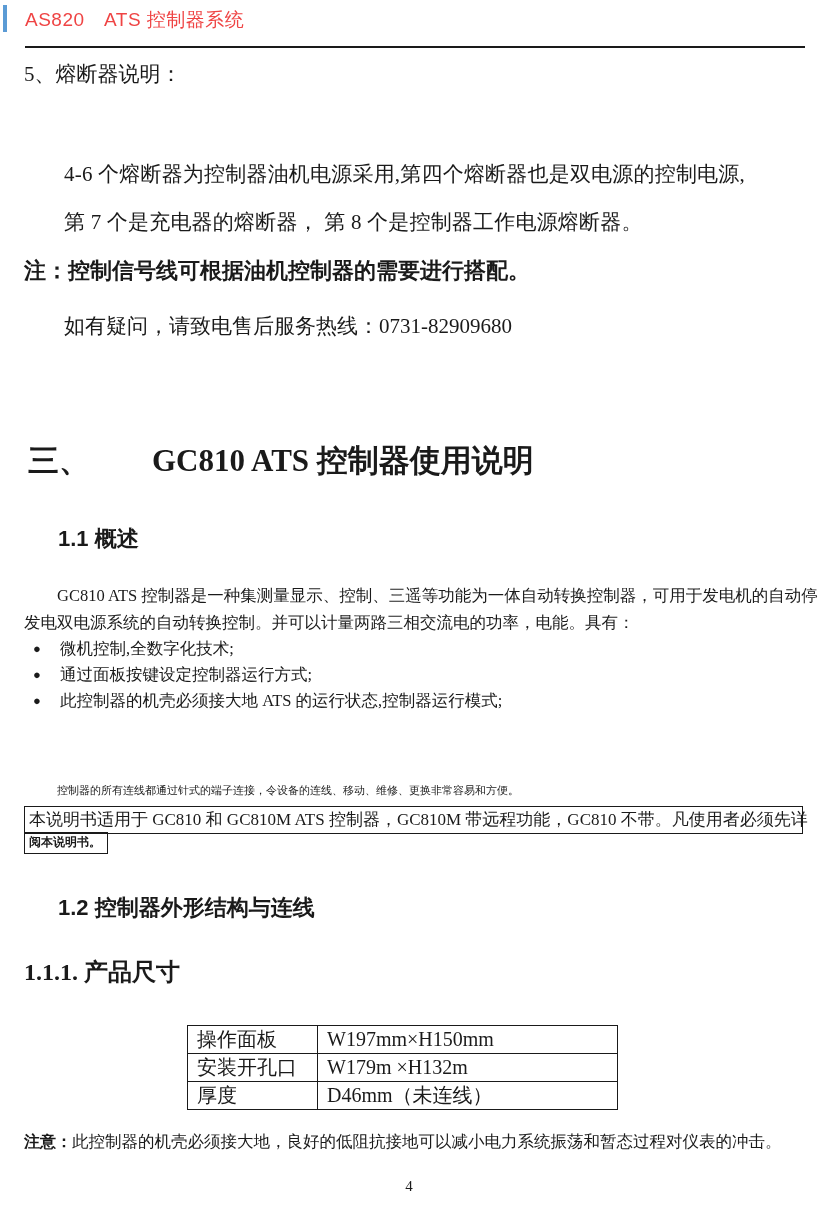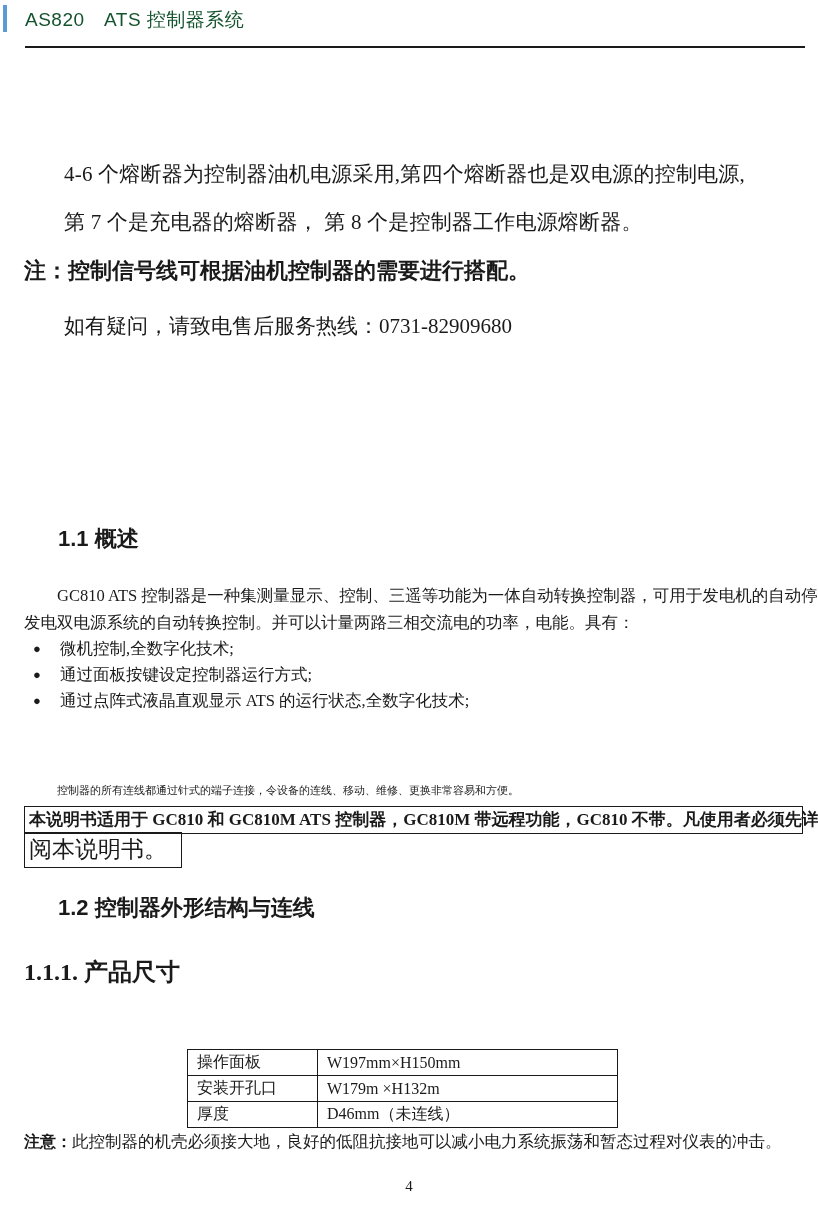--- a/index.html
+++ b/index.html
@@ -50,46 +50,45 @@
   .ov-line1 { left: 57px; top: 585px; font-size: 16.5px; white-space: nowrap; }
   .ov-line2 { left: 24px; top: 612px; font-size: 16.5px; white-space: nowrap; }
 
   .bullet-row { position: absolute; left: 33px; font-size: 16.5px; white-space: nowrap; }
   .bullet-row .marker { display: inline-block; width: 27px; font-size: 13px; vertical-align: 1px; }
   .ov-closing { left: 57px; top: 783px; font-size: 11px; white-space: nowrap; }
 
   
   .boxed1 {
     left: 24px; top: 806px; width: 779px;
-    font-size: 17px; font-weight: bold;
+    font-size: 17px; font-weight: normal;
     border: 1px solid #1a1a1a;
     padding: 1px 4px 2px 4px;
     white-space: nowrap;
   }
   .boxed2 {
     left: 24px; top: 832px;
-    font-size: 23px; font-weight: normal;
+    font-size: 12px; font-weight: bold;
     border: 1px solid #1a1a1a;
-    padding: 1px 14px 2px 4px;
+    padding: 1px 6px 2px 4px;
     display: inline-block;
   }
 
   
   .h-structure { left: 58px; top: 893px; }
 
   
   .h-dims { left: 24px; top: 956px; font-size: 24px; font-weight: bold; }
 
   
   .dims-table {
     position: absolute; left: 187px; top: 1025px;
     border-collapse: collapse;
-    font-size: 16px;
+    font-size: 20px;
     font-family: "Liberation Serif", "DejaVu Serif", serif;
-    margin-top: 24px;
   }
   .dims-table td {
     border: 1px solid #1a1a1a;
     height: 26px;
     padding: 0 6px 0 9px;
     vertical-align: middle;
     white-space: nowrap;
   }
   .dims-table td.c1 { width: 130px; }
   .dims-table td.c2 { width: 300px; }
@@ -99,41 +98,45 @@
   .footer-note b { font-family: "Liberation Sans", "DejaVu Sans", sans-serif; font-size: 16px; }
 
   .page-num { left: 0; top: 1178px; width: 100%; text-align: center; font-size: 15px; }
 </style>
 </head>
 <body>
 
 <div class="page">
 
   <div class="header-bar" style="background: rgb(91, 155, 213);"></div>
-  <div class="header-title" style="color: #14532d;">AS820　ATS 控制器系统</div>
+  <div class="header-title" style="color: #ef4444;">AS820　ATS 控制器系统</div>
   <div class="header-rule"></div>
 
+  <div class="abs sec5-heading">5、熔断器说明：</div>
   <div class="abs sec5-line" style="top:160px">4-6 个熔断器为控制器油机电源采用,第四个熔断器也是双电源的控制电源,</div>
   <div class="abs sec5-line" style="top:208px">第 7 个是充电器的熔断器， 第 8 个是控制器工作电源熔断器。</div>
   <div class="abs sec5-note">注：控制信号线可根据油机控制器的需要进行搭配。</div>
   <div class="abs sec5-hotline">如有疑问，请致电售后服务热线：0731-82909680</div>
 
+  <div class="abs chapter">
+    <span class="num">三、</span><span class="ttl">GC810 ATS 控制器使用说明</span>
+  </div>
 
   <div class="abs h2 h-overview">1.1 概述</div>
   <div class="abs ov-line1">GC810 ATS 控制器是一种集测量显示、控制、三遥等功能为一体自动转换控制器，可用于发电机的自动停控制和市电与</div>
   <div class="abs ov-line2">发电双电源系统的自动转换控制。并可以计量两路三相交流电的功率，电能。具有：</div>
 
   <div class="bullet-row" style="top:638px">
     <span class="marker">●</span><span>微机控制,全数字化技术;</span>
   </div>
   <div class="bullet-row" style="top:664px">
     <span class="marker">●</span><span>通过面板按键设定控制器运行方式;</span>
   </div>
   <div class="bullet-row" style="top:690px">
-    <span class="marker">●</span><span>通过点阵式液晶直观显示 ATS 的运行状态,全数字化技术;</span>
+    <span class="marker">●</span><span>此控制器的机壳必须接大地 ATS 的运行状态,控制器运行模式;</span>
   </div>
 
   <div class="abs ov-closing">控制器的所有连线都通过针式的端子连接，令设备的连线、移动、维修、更换非常容易和方便。</div>
 
   <div class="abs boxed1">本说明书适用于 GC810 和 GC810M ATS 控制器，GC810M 带远程功能，GC810 不带。凡使用者必须先详</div>
   <div class="abs boxed2">阅本说明书。</div>
 
   <div class="abs h2 h-structure">1.2 控制器外形结构与连线</div>
 
   <div class="abs h-dims">1.1.1. 产品尺寸</div>

